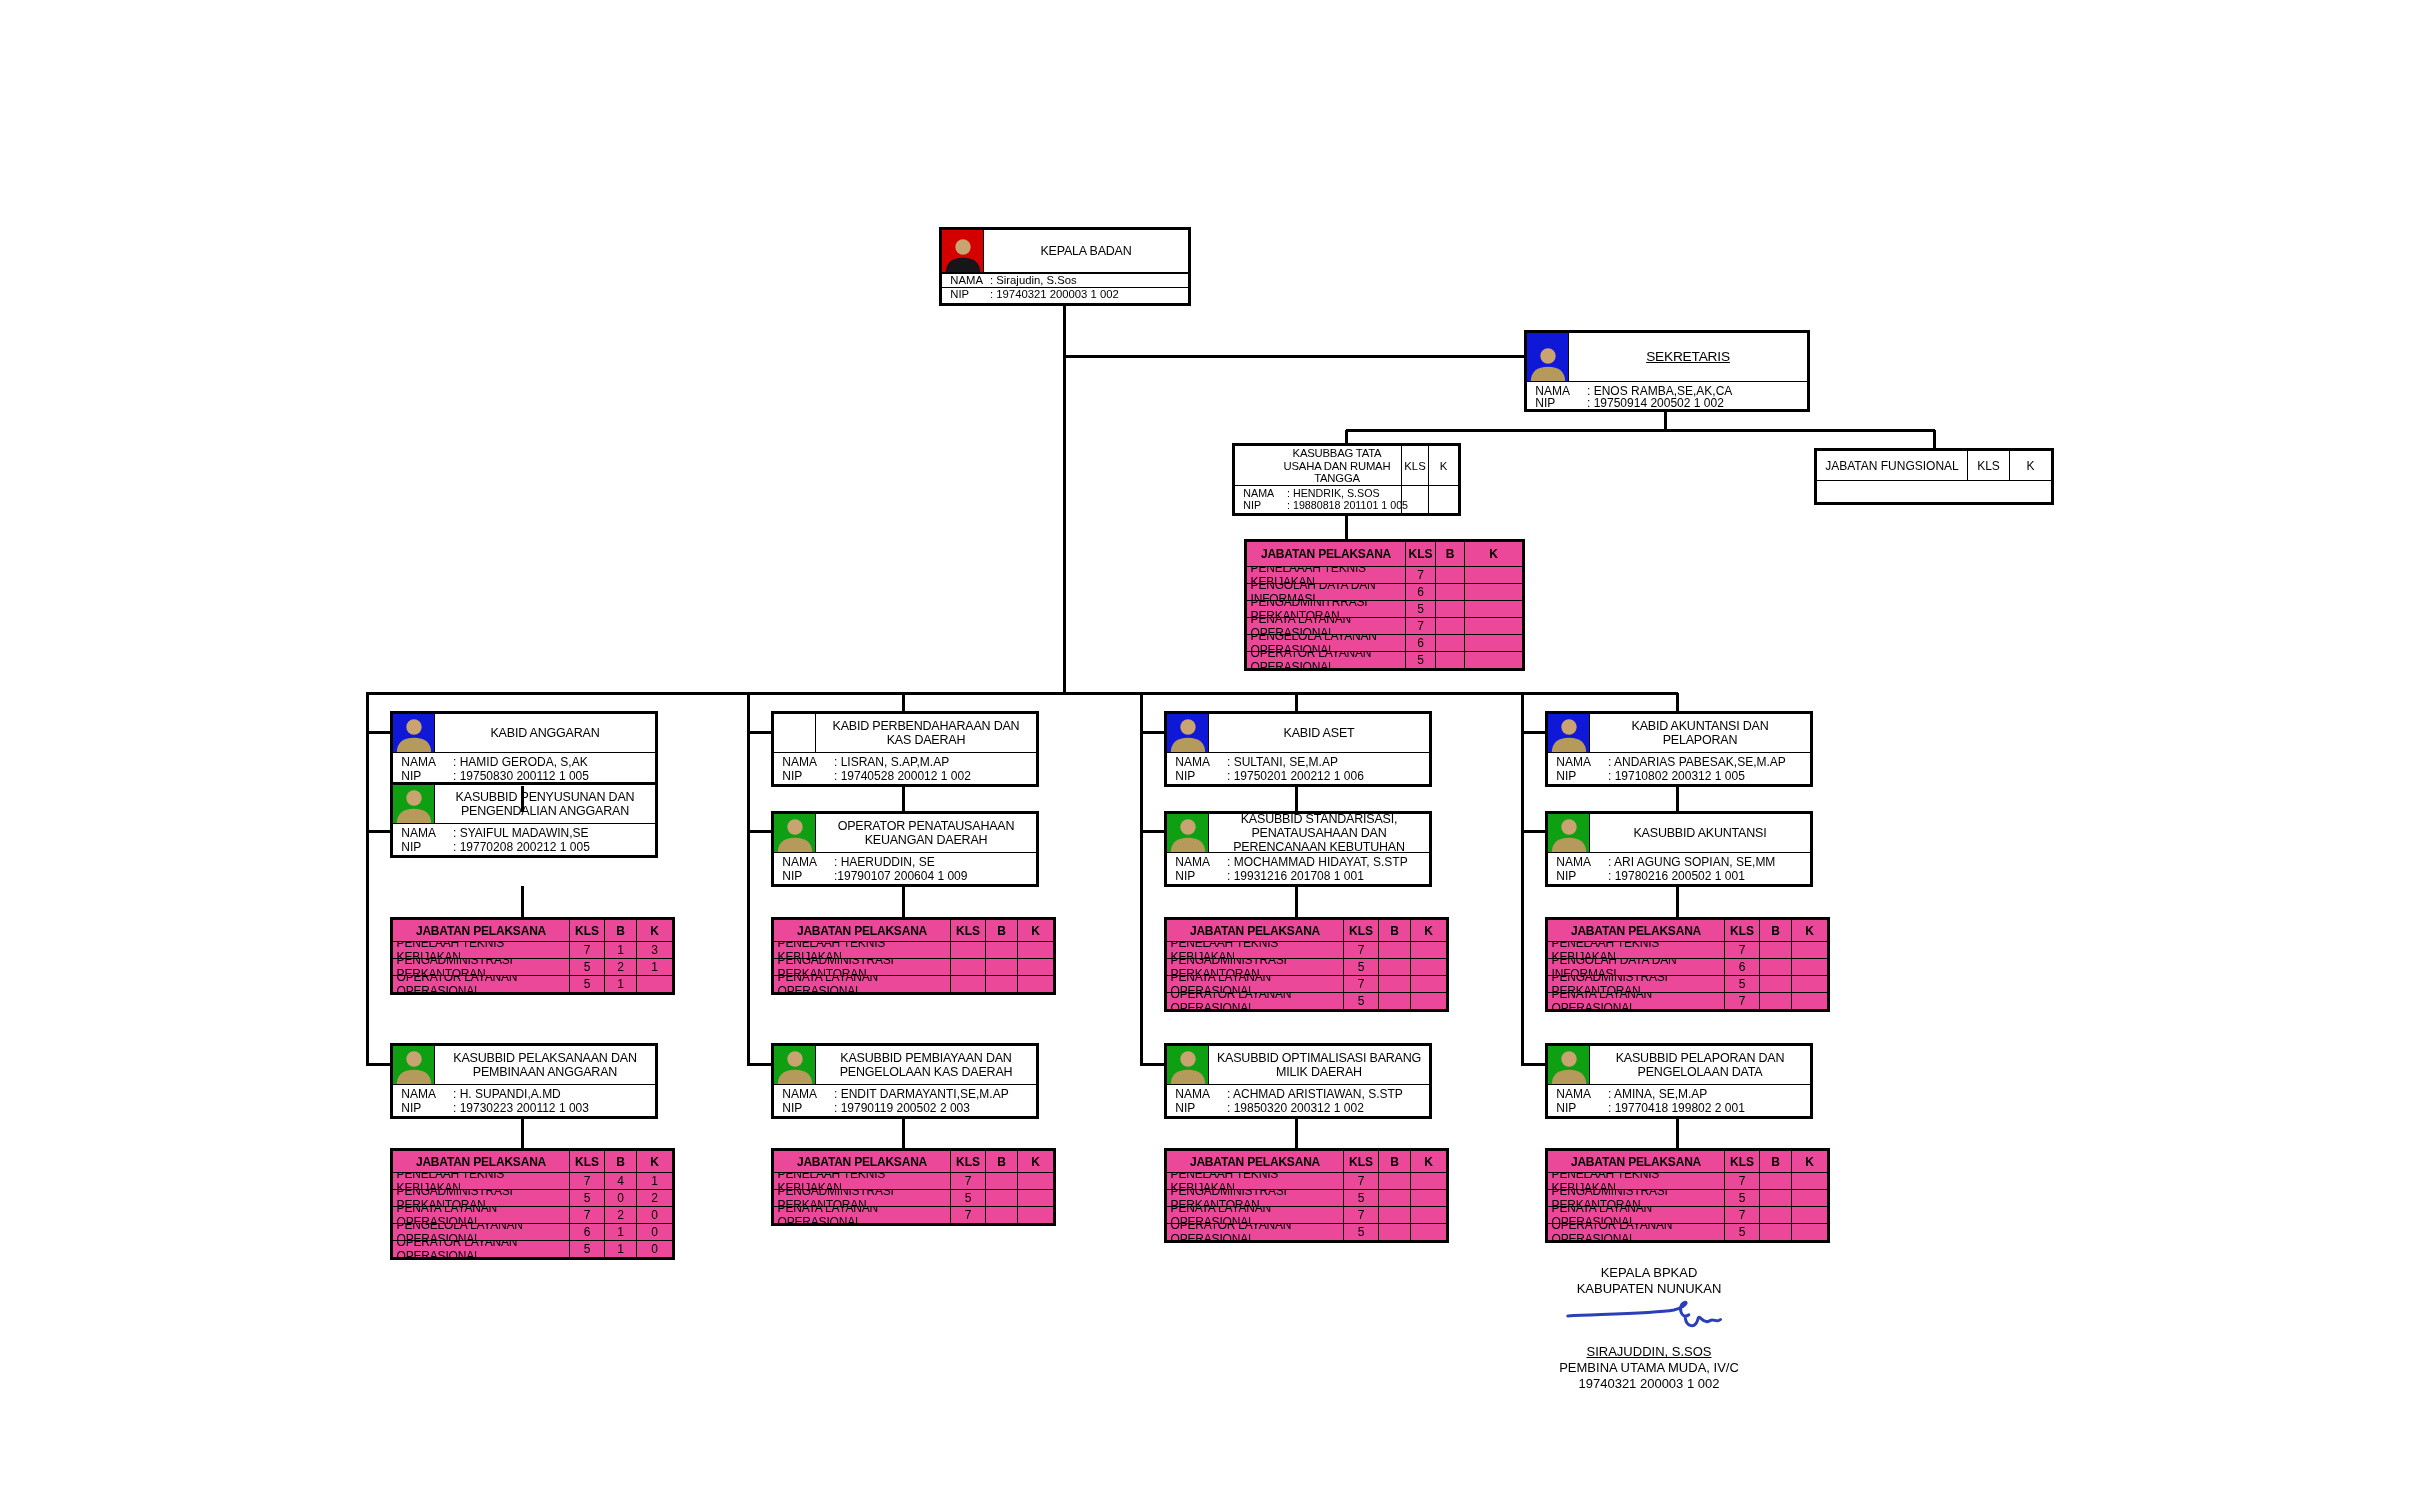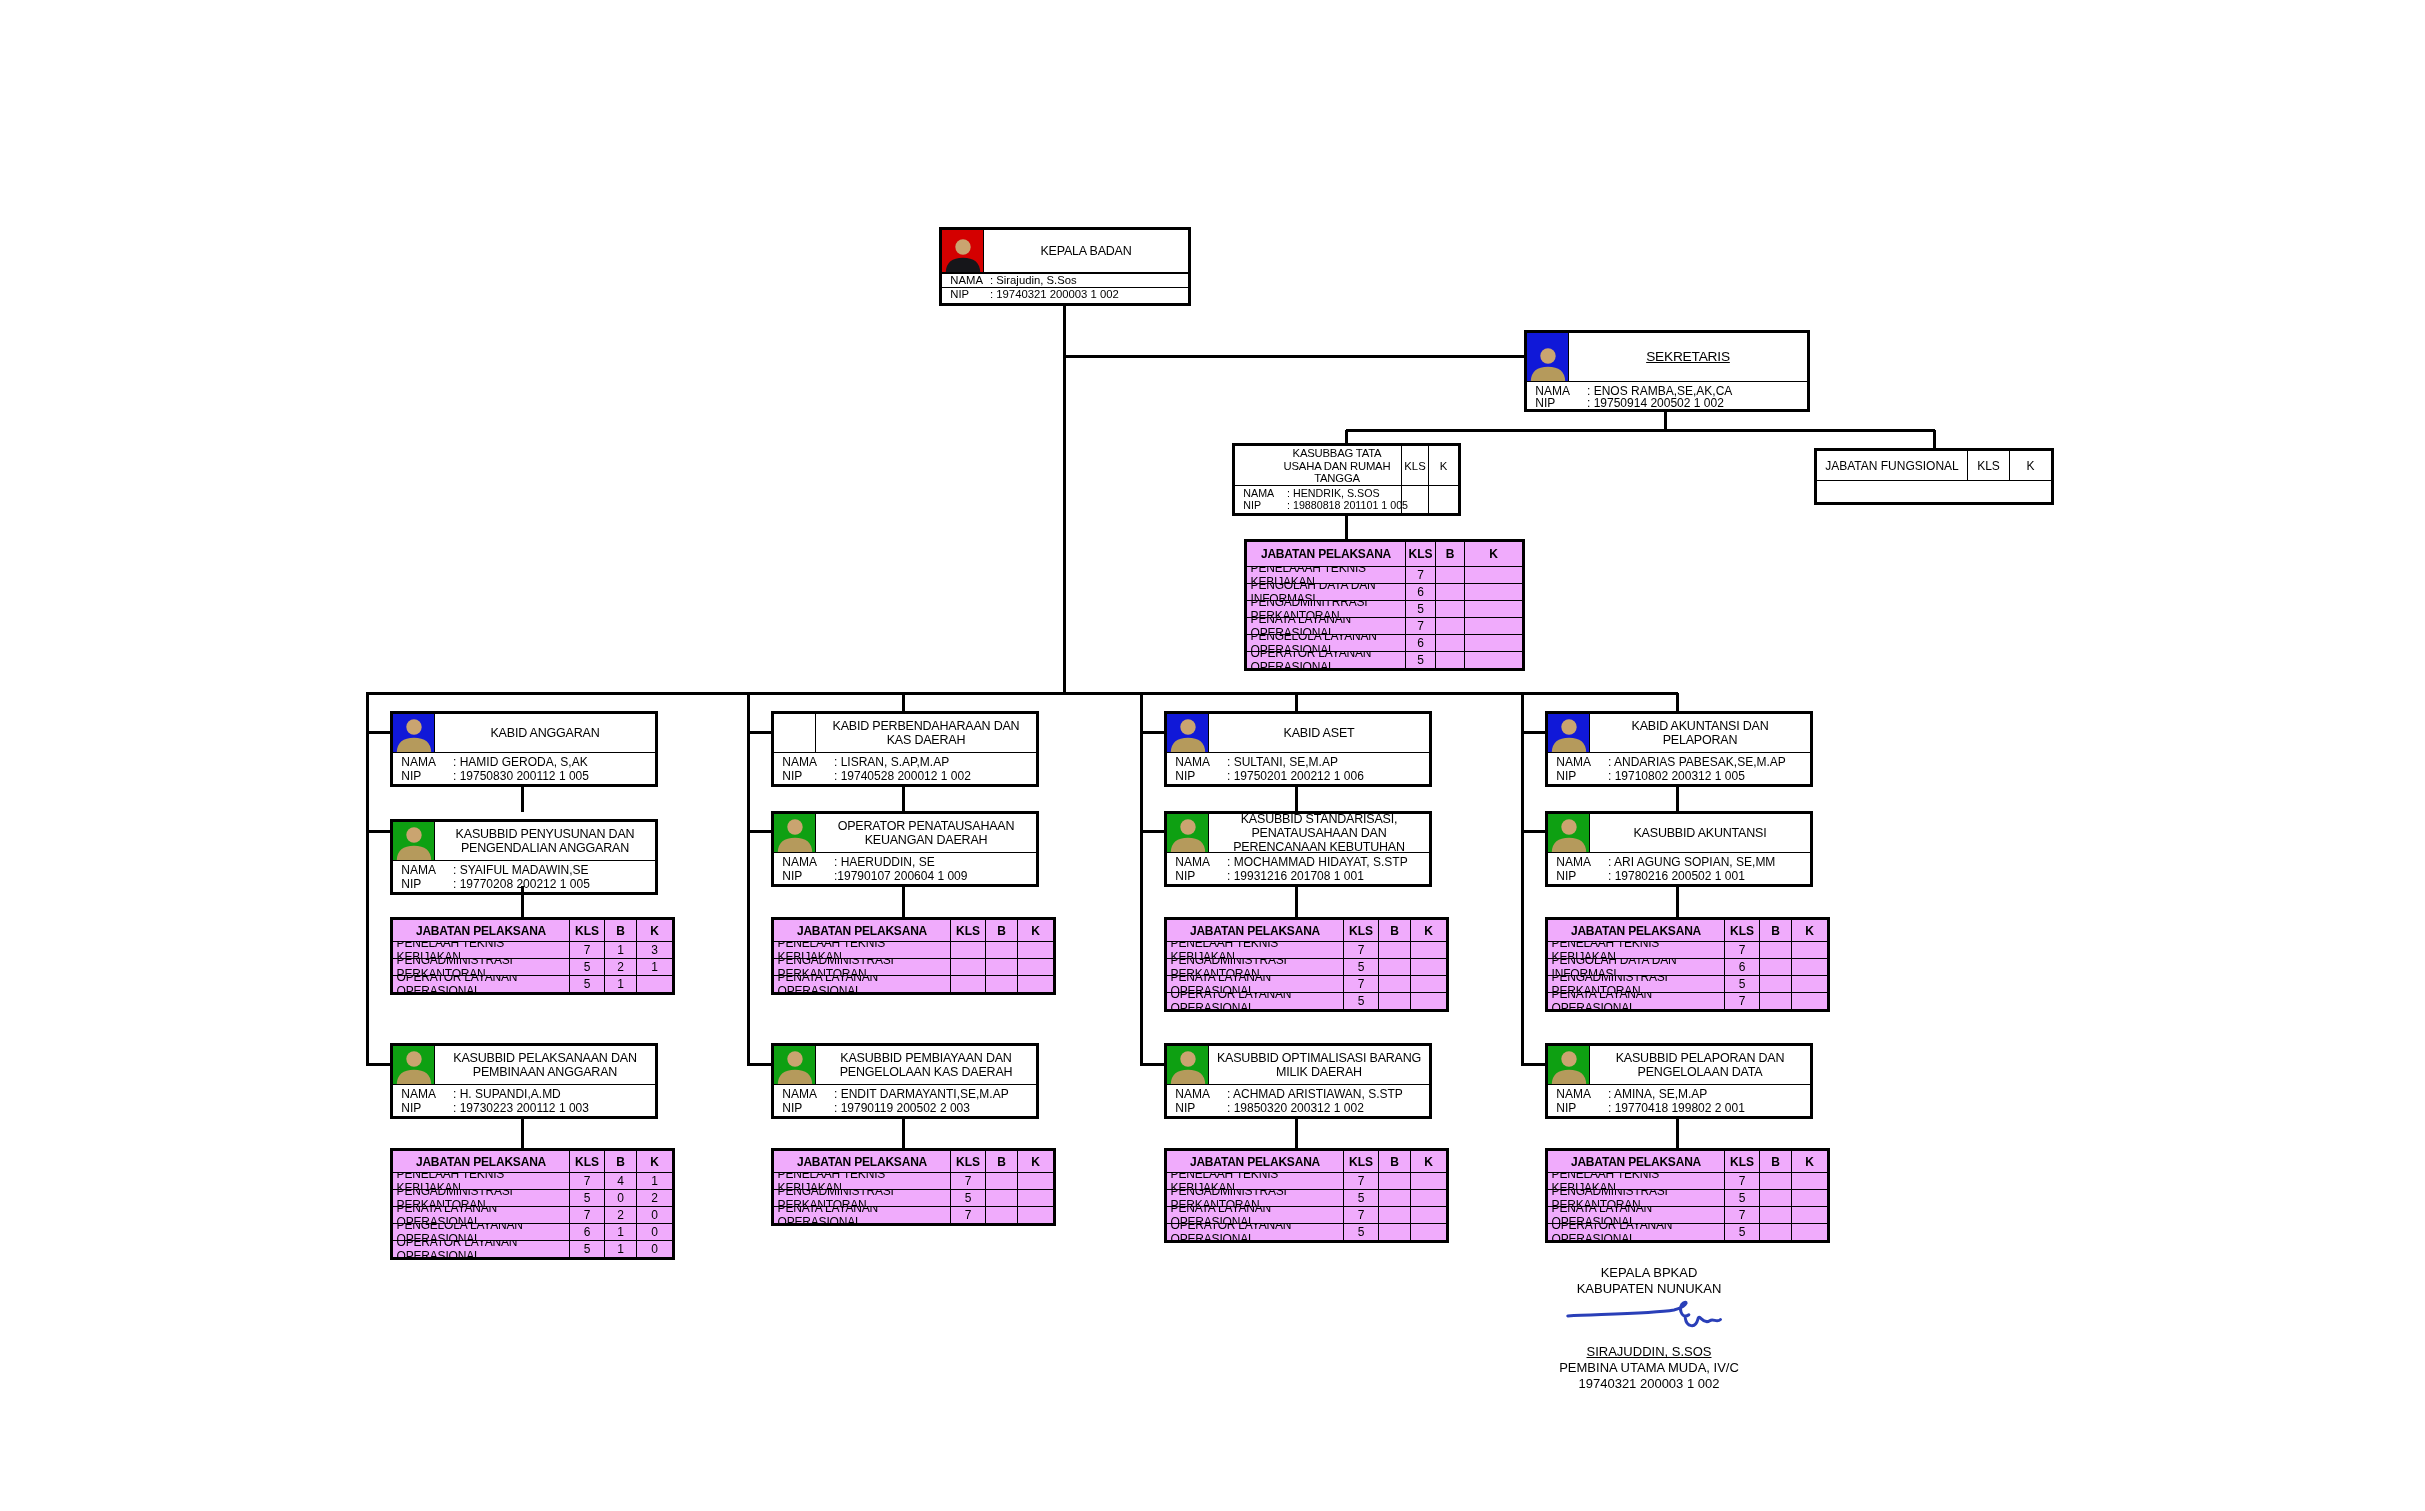--- a/index.html
+++ b/index.html
@@ -11,21 +11,21 @@
   .obox{position:absolute;border:3px solid #000;background:#fff;box-sizing:border-box;width:268px;height:76px;}
   .trow{display:flex;height:38px;border-bottom:1.8px solid #000;}
   .photo{width:42px;border-right:1.8px solid #000;flex:none;position:relative;overflow:hidden;box-sizing:border-box;}
   .photo svg{position:absolute;bottom:0;left:0;}
   .tcell{flex:1;display:flex;align-items:center;justify-content:center;text-align:center;
          font-size:12.5px;line-height:1.12;letter-spacing:-0.2px;padding:0 4.8px;}
   .nn{position:relative;height:30px;font-size:12px;}
   .lab{position:absolute;left:8.3px;}
   .val{position:absolute;left:60px;white-space:nowrap;}
   .r1{top:1.8px;} .r2{top:16px;}
-  .jp{position:absolute;border:3px solid #000;background:#f0abfc;box-sizing:border-box;font-size:12px;}
+  .jp{position:absolute;border:3px solid #000;background:#ec4899;box-sizing:border-box;font-size:12px;}
   .jprow{display:flex;}
   .jprow.hd{font-weight:bold;}
   .jprow + .jprow{border-top:1.8px solid #000;}
   .jpc{box-sizing:border-box;display:flex;align-items:center;justify-content:center;overflow:hidden;}
   .jpc + .jpc{border-left:1.8px solid #000;}
   .jpc.lbl{justify-content:flex-start;padding-left:3.6px;letter-spacing:-0.2px;}
   .jprow.hd .jpc.lbl{justify-content:center;padding-left:0;}
   
   #kepala{position:absolute;left:939px;top:227px;width:252px;height:79px;border:3.6px solid #000;box-sizing:border-box;background:#fff;}
   #kepala .trow{height:42px;}
@@ -204,21 +204,21 @@
         </div>
         <div class="tcell">KABID ANGGARAN</div>
       </div>
       <div class="nn">
         <div class="lab r1">NAMA</div>
         <div class="val r1">: HAMID GERODA, S,AK</div>
         <div class="lab r2">NIP</div>
         <div class="val r2">: 19750830 200112 1 005</div>
       </div>
     </div>
-    <div class="obox" style="left: 390px; top: 819px;">
+    <div class="obox" style="left: 390px; top: 782px;">
       <div class="trow">
         <div class="photo" style="background: rgb(14, 160, 18);">
           <svg viewBox="0 0 70 64" width="42" height="38">
             <circle cx="35" cy="22" r="13" fill="#caa470"></circle>
             <path d="M6 66 Q6 40 35 40 Q64 40 64 66 Z" fill="#b59a5c"></path>
           </svg>
         </div>
         <div class="tcell">KASUBBID PENYUSUNAN DAN PENGENDALIAN ANGGARAN</div>
       </div>
       <div class="nn">

